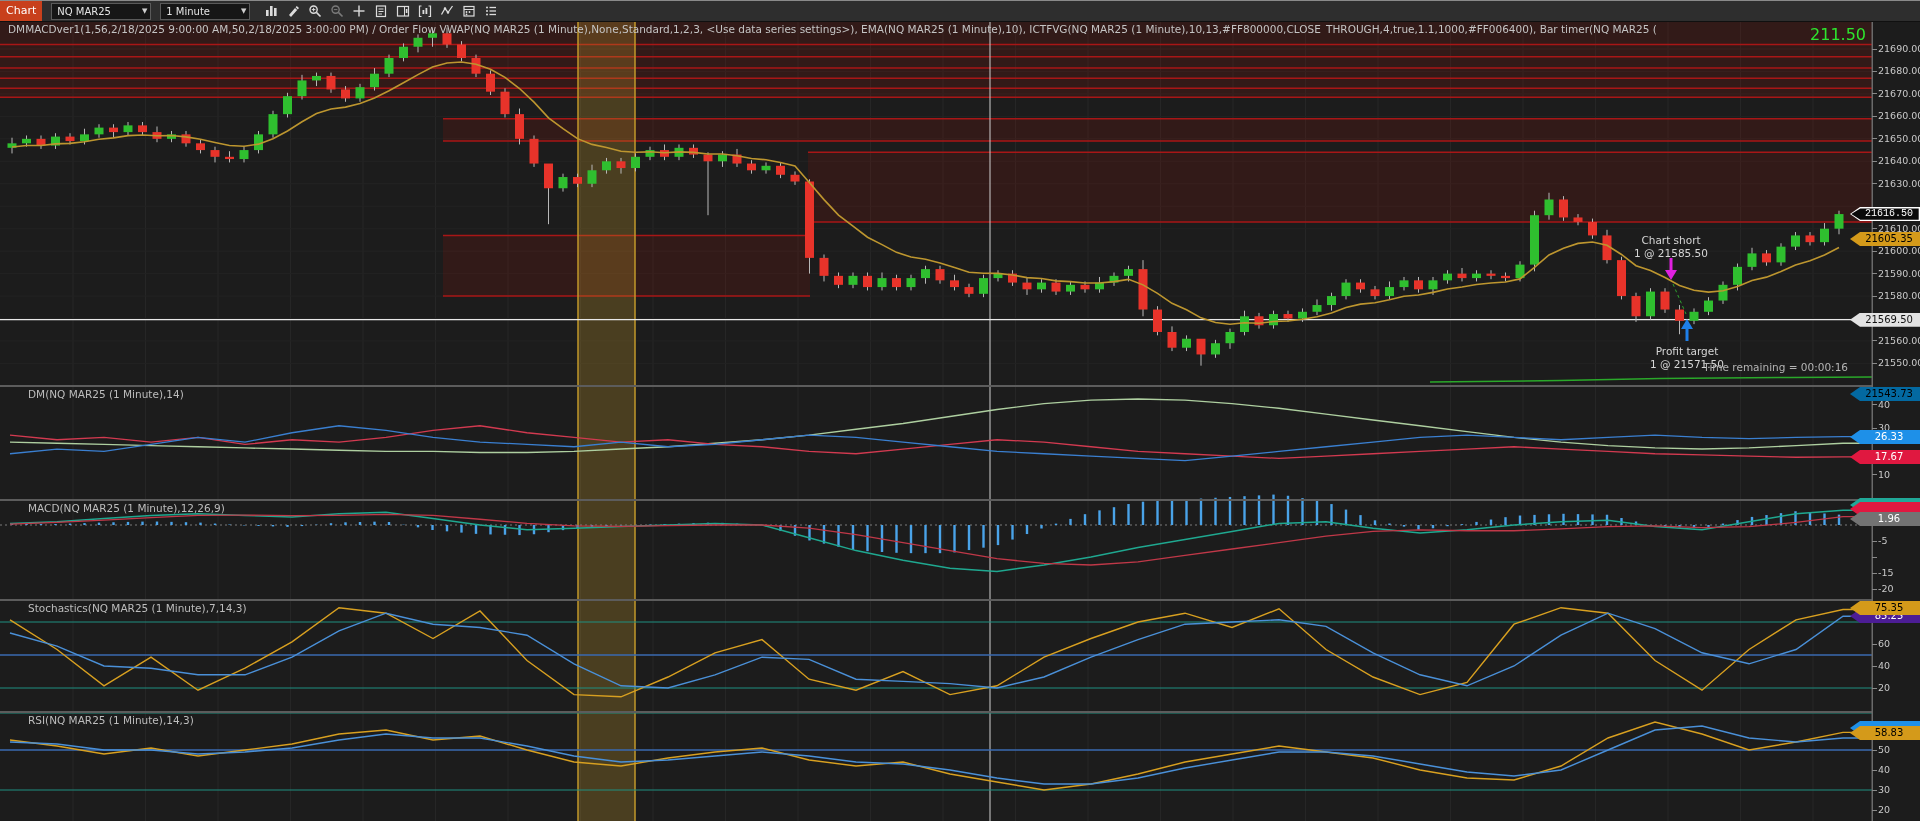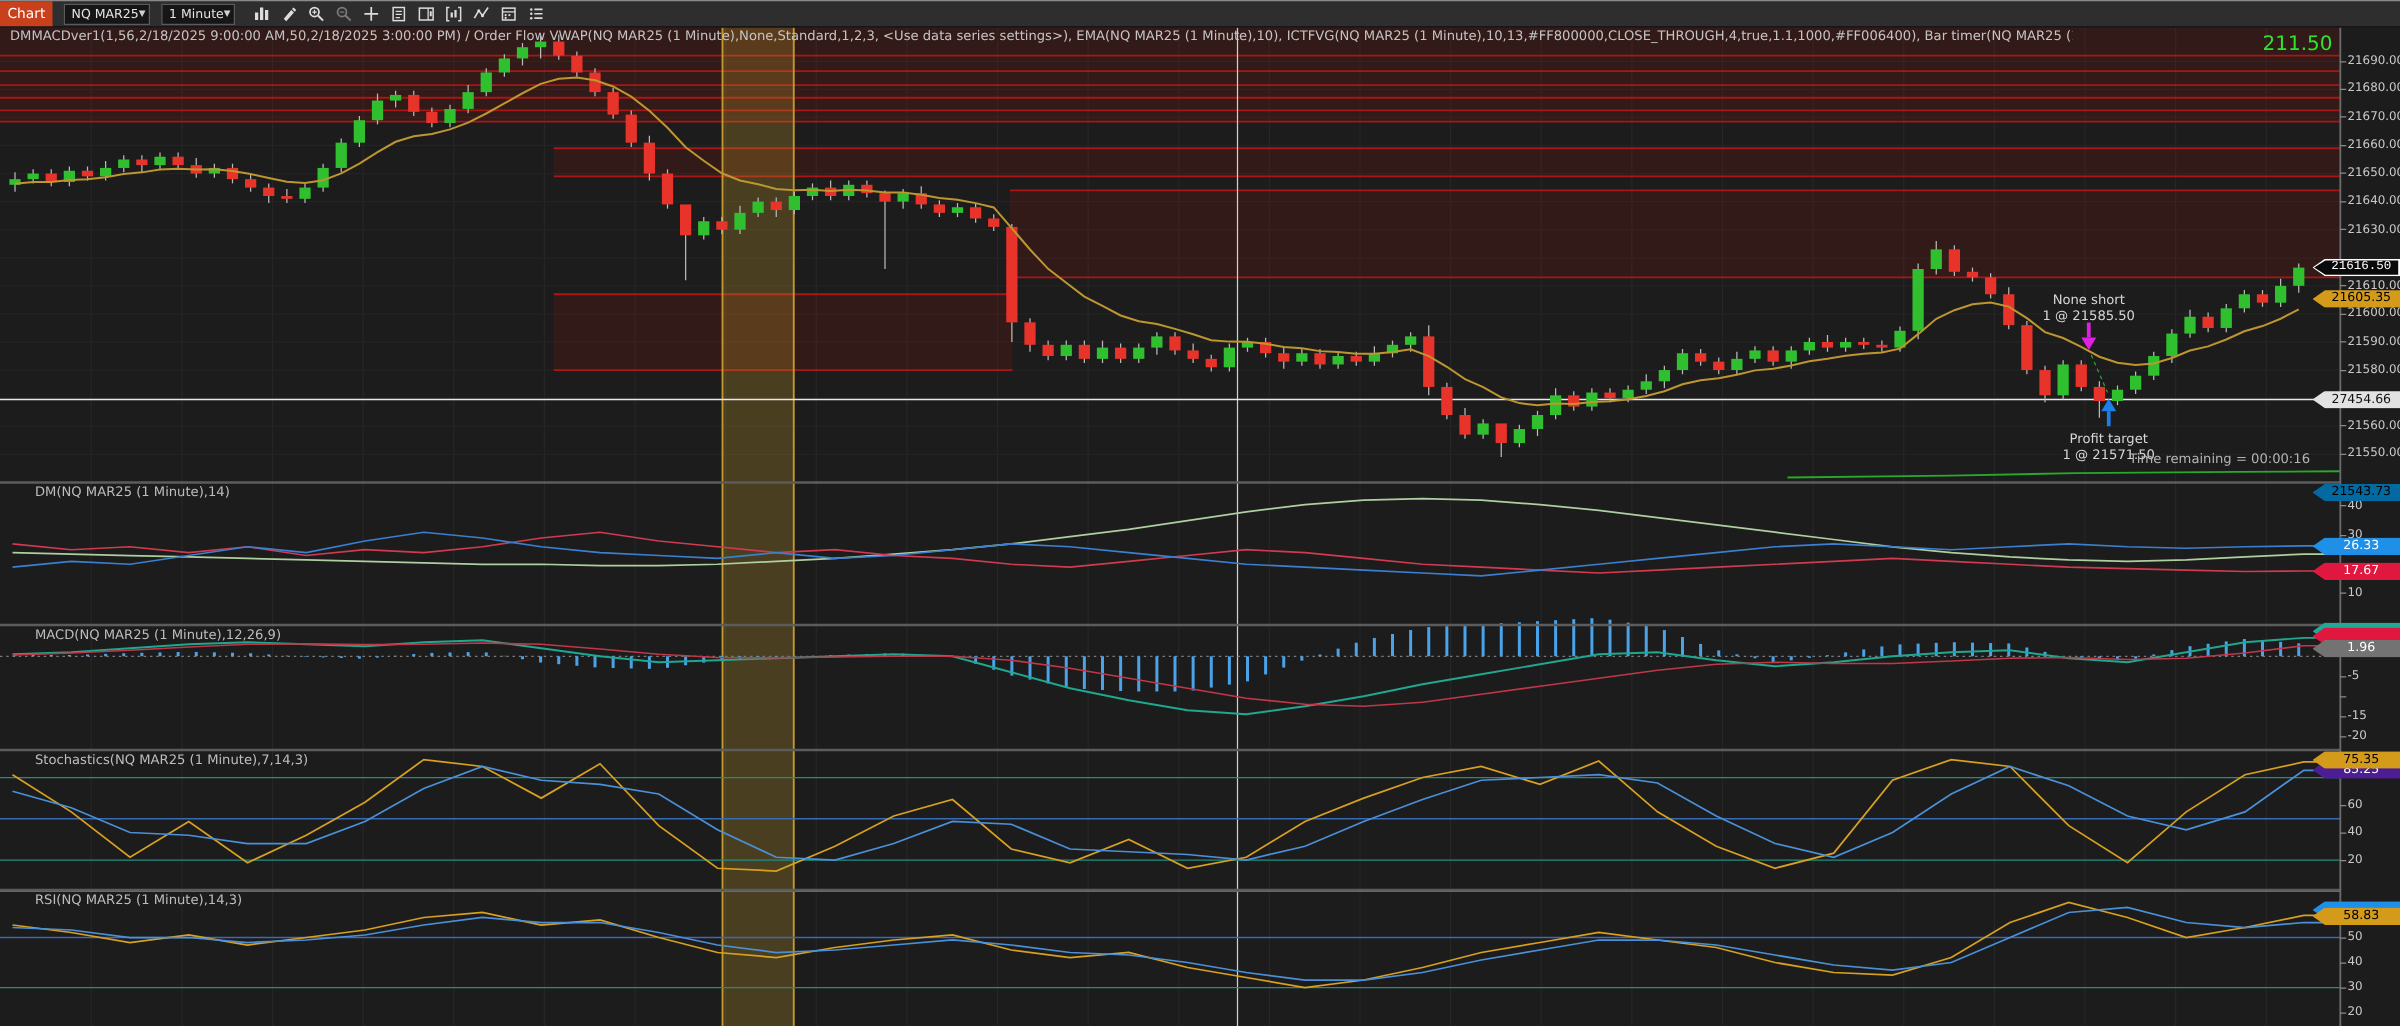--- a/index.html
+++ b/index.html
@@ -5,21 +5,21 @@
   html,body{margin:0;padding:0;background:#141414;}
   body{width:1920px;height:821px;overflow:hidden;position:relative;
        font-family:"DejaVu Sans","Liberation Sans",sans-serif;color:#c9c9c9;}
   #stage{position:absolute;inset:0;background:#1c1c1c;}
   #chart-svg{position:absolute;left:0;top:0;}
   
   #toolbar{position:absolute;left:0;top:0;width:1920px;height:20px;background:#2e2e2e;
            border-top:1px solid #8a8a8a;border-bottom:1px solid #101010;display:flex;align-items:center;z-index:30;}
   #chart-tab{height:20px;line-height:20px;padding:0 6px;background:#c8401c;color:#fff;font-size:11px;}
   .combo{height:15px;line-height:15px;background:#161616;border:1px solid #5a5a5a;color:#e4e4e4;
-         font-size:10px;padding:0 3px 0 5px;display:flex;align-items:center;gap:0;margin-left:9px;}
+         font-size:10px;padding:0 3px 0 5px;display:flex;align-items:center;gap:31px;margin-left:9px;}
   .combo .chev{font-size:7px;color:#cfcfcf;}
   #icon-row{display:flex;align-items:center;gap:5px;margin-left:12px;}
   .tbicon{width:17px;height:17px;display:flex;align-items:center;justify-content:center;}
   
   .ovl{position:absolute;z-index:20;}
   #indicator-bar{left:8px;top:23px;width:1650px;white-space:nowrap;overflow:hidden;
                  font-size:10.5px;color:#c4c4c4;}
   #net-change{left:1666px;top:25px;width:200px;text-align:right;font-size:16px;color:#2ee52e;}
   .panel-label{font-size:10.5px;color:#bdbdbd;}
   #bar-timer{left:1598px;top:361px;width:250px;text-align:right;font-size:10.5px;color:#b4b4b4;}
@@ -610,21 +610,21 @@
 
   <div class="ovl" id="indicator-bar">DMMACDver1(1,56,2/18/2025 9:00:00 AM,50,2/18/2025 3:00:00 PM) / Order Flow VWAP(NQ MAR25 (1 Minute),None,Standard,1,2,3, &lt;Use data series settings&gt;), EMA(NQ MAR25 (1 Minute),10), ICTFVG(NQ MAR25 (1 Minute),10,13,#FF800000,CLOSE_THROUGH,4,true,1.1,1000,#FF006400), Bar timer(NQ MAR25 (1 Minute)), Net change display(NQ MAR25 (1 Minute),Top right,Points)</div>
   <div class="ovl" id="net-change">211.50</div>
 
   <div class="ovl panel-label" style="left:28px;top:388px;">DM(NQ MAR25 (1 Minute),14)</div>
   <div class="ovl panel-label" style="left:28px;top:502px;">MACD(NQ MAR25 (1 Minute),12,26,9)</div>
   <div class="ovl panel-label" style="left:28px;top:602px;">Stochastics(NQ MAR25 (1 Minute),7,14,3)</div>
   <div class="ovl panel-label" style="left:28px;top:714px;">RSI(NQ MAR25 (1 Minute),14,3)</div>
 
   <div class="ovl trade-note" style="left:1596px;top:234px;">
-    <div>None short</div>
+    <div>Chart short</div>
     <div>1 @ 21585.50</div>
   </div>
   <div class="ovl trade-note" style="left:1612px;top:345px;">
     <div>Profit target</div>
     <div>1 @ 21571.50</div>
   </div>
   <div class="ovl" id="bar-timer">Time remaining = 00:00:16</div>
 
   <div id="axis-bg"></div>
 <div class="ax-tick" style="top: 48.5px;"></div>
@@ -678,21 +678,21 @@
     <div class="ax-tick" style="top: 769.5px;"></div>
     <div class="ax-label" style="top: 764px;">40</div>
     <div class="ax-tick" style="top: 789.5px;"></div>
     <div class="ax-label" style="top: 784px;">30</div>
     <div class="ax-tick" style="top: 809.5px;"></div>
     <div class="ax-label" style="top: 804px;">20</div>
     <div class="tag" style="top: 207.081px; background: rgb(255, 255, 255);">
       <div class="tag-inner" style="background: rgb(10, 10, 10); color: rgb(255, 255, 255); font-family: Liberation Mono, monospace;">21616.50</div>
     </div>
     <div class="tag" style="top: 232.124px; background: rgb(212, 154, 26); color: rgb(0, 0, 0);">21605.35</div>
-    <div class="tag" style="top: 312.643px; background: rgb(226, 226, 226); color: rgb(17, 17, 17);">27454.66</div>
+    <div class="tag" style="top: 312.643px; background: rgb(226, 226, 226); color: rgb(17, 17, 17);">21569.50</div>
     <div class="tag" style="top: 387px; background: #0369a1; color: rgb(0, 0, 0);">21543.73</div>
     <div class="tag" style="top: 430px; background: rgb(30, 144, 232); color: rgb(255, 255, 255);">26.33</div>
     <div class="tag" style="top: 450px; background: rgb(224, 24, 64); color: rgb(255, 255, 255);">17.67</div>
     <div class="tag" style="top: 498px; background: rgb(32, 168, 152); color: rgb(0, 50, 44);"></div>
     <div class="tag" style="top: 502px; background: rgb(224, 24, 64); color: rgb(255, 255, 255);"></div>
     <div class="tag" style="top: 512px; background: #737373; color: rgb(255, 255, 255);">1.96</div>
     <div class="tag" style="top: 609px; background: #4c1d95; color: rgb(255, 255, 255);">85.25</div>
     <div class="tag" style="top: 601px; background: rgb(212, 154, 26); color: rgb(0, 0, 0);">75.35</div>
     <div class="tag" style="top: 721px; background: rgb(30, 144, 232); color: rgb(255, 255, 255);"></div>
     <div class="tag" style="top: 726px; background: rgb(212, 154, 26); color: rgb(0, 0, 0);">58.83</div>

